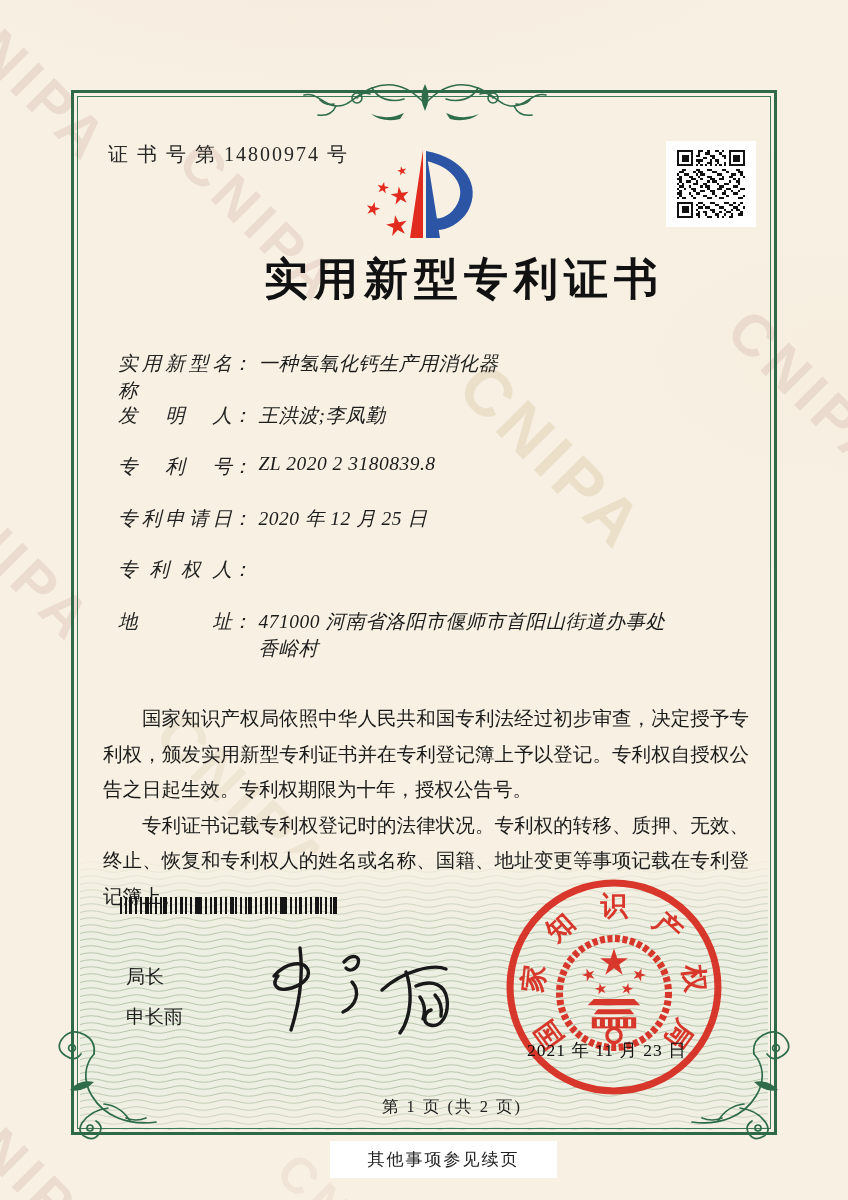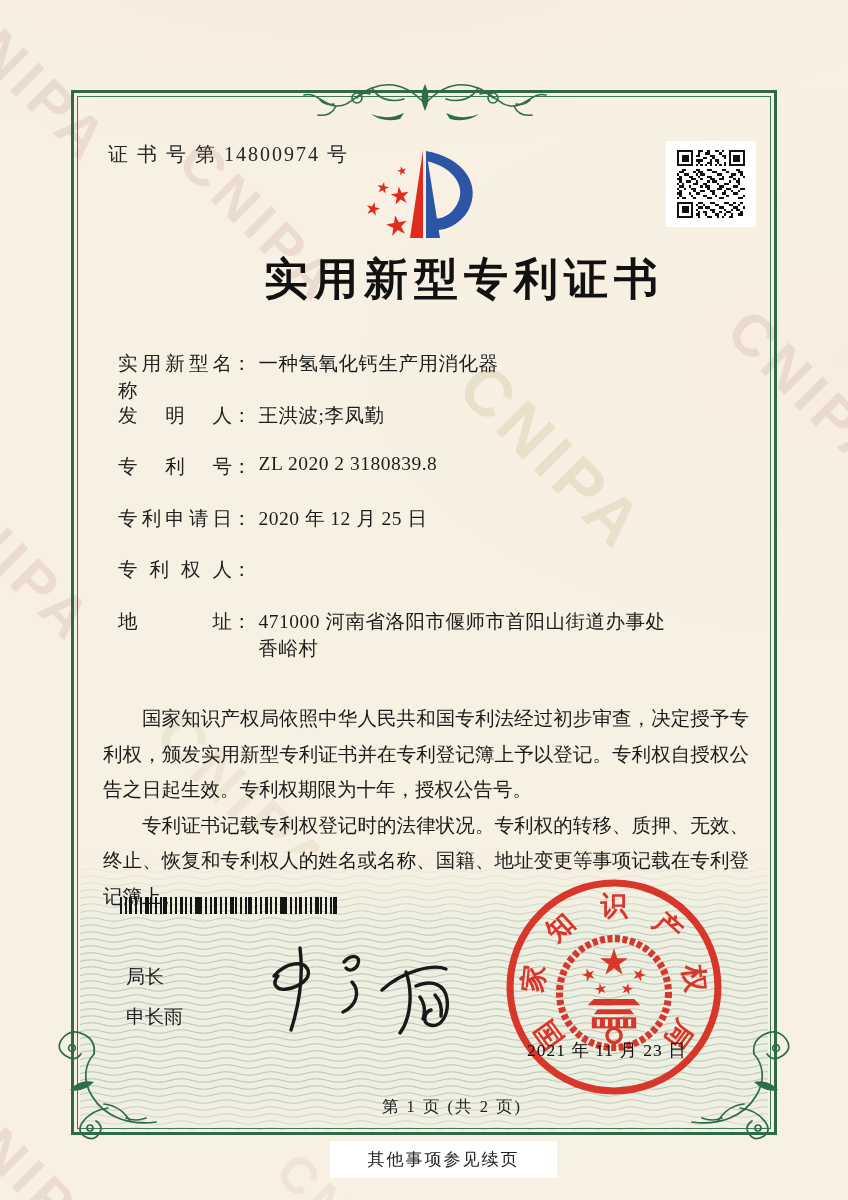--- a/index.html
+++ b/index.html
@@ -53,21 +53,21 @@
   .qr-box{
     position:absolute; left:666px; top:141px; width:90px; height:86px;
     background:#ffffff; z-index:5; display:flex; align-items:center; justify-content:center;
   }
   .title{
     position:absolute; left:74px; top:250px; width:780px; z-index:5;
     text-align:center; font-size:44px; font-weight:700; letter-spacing:6px; color:#111;
   }
 
   .fields{ position:absolute; left:118px; top:350px; width:560px; z-index:5; font-size:19.5px; }
-  .frow{ height:51.5px; display:flex; align-items:flex-start; }
+  .frow{ height:51.5px; display:flex; align-items:flex-start;font-style:italic; }
   .flabel{
     display:inline-block; width:114px; text-align:justify; text-align-last:justify;
     color:#222; flex:0 0 114px;
   }
   .fcolon{ margin-right:7px; }
   .fvalue{ color:#1c1c1c; letter-spacing:0.5px; }
 
   .grant{ position:absolute; left:118px; top:661px; width:560px; z-index:5; font-size:19.5px; }
   .grant .pair2{ position:absolute; left:332px; top:0; }
 

